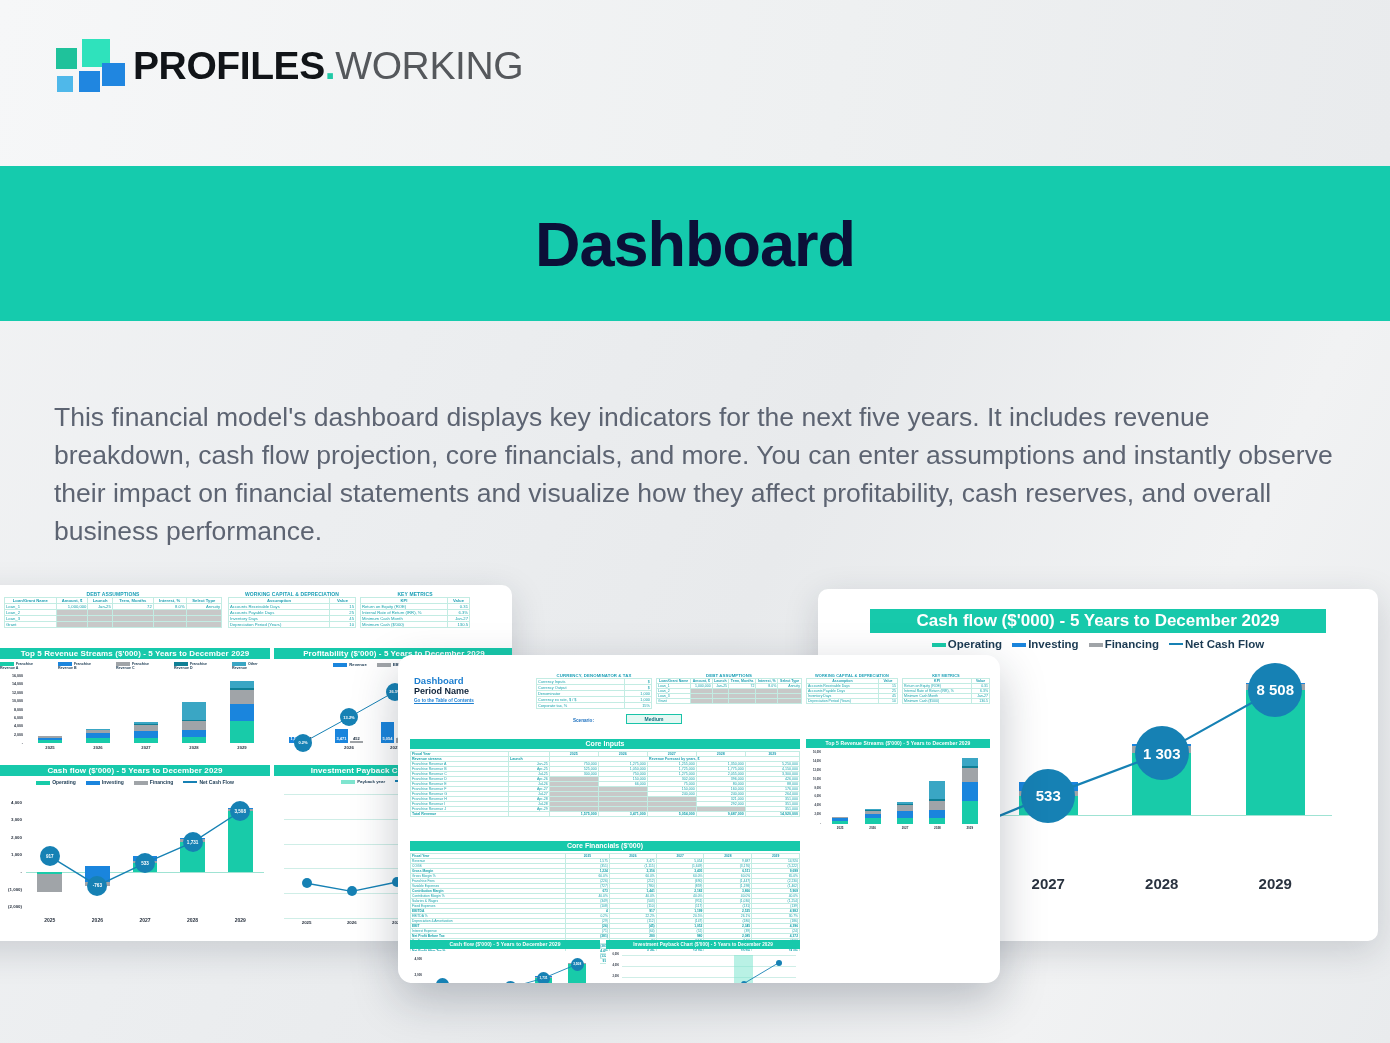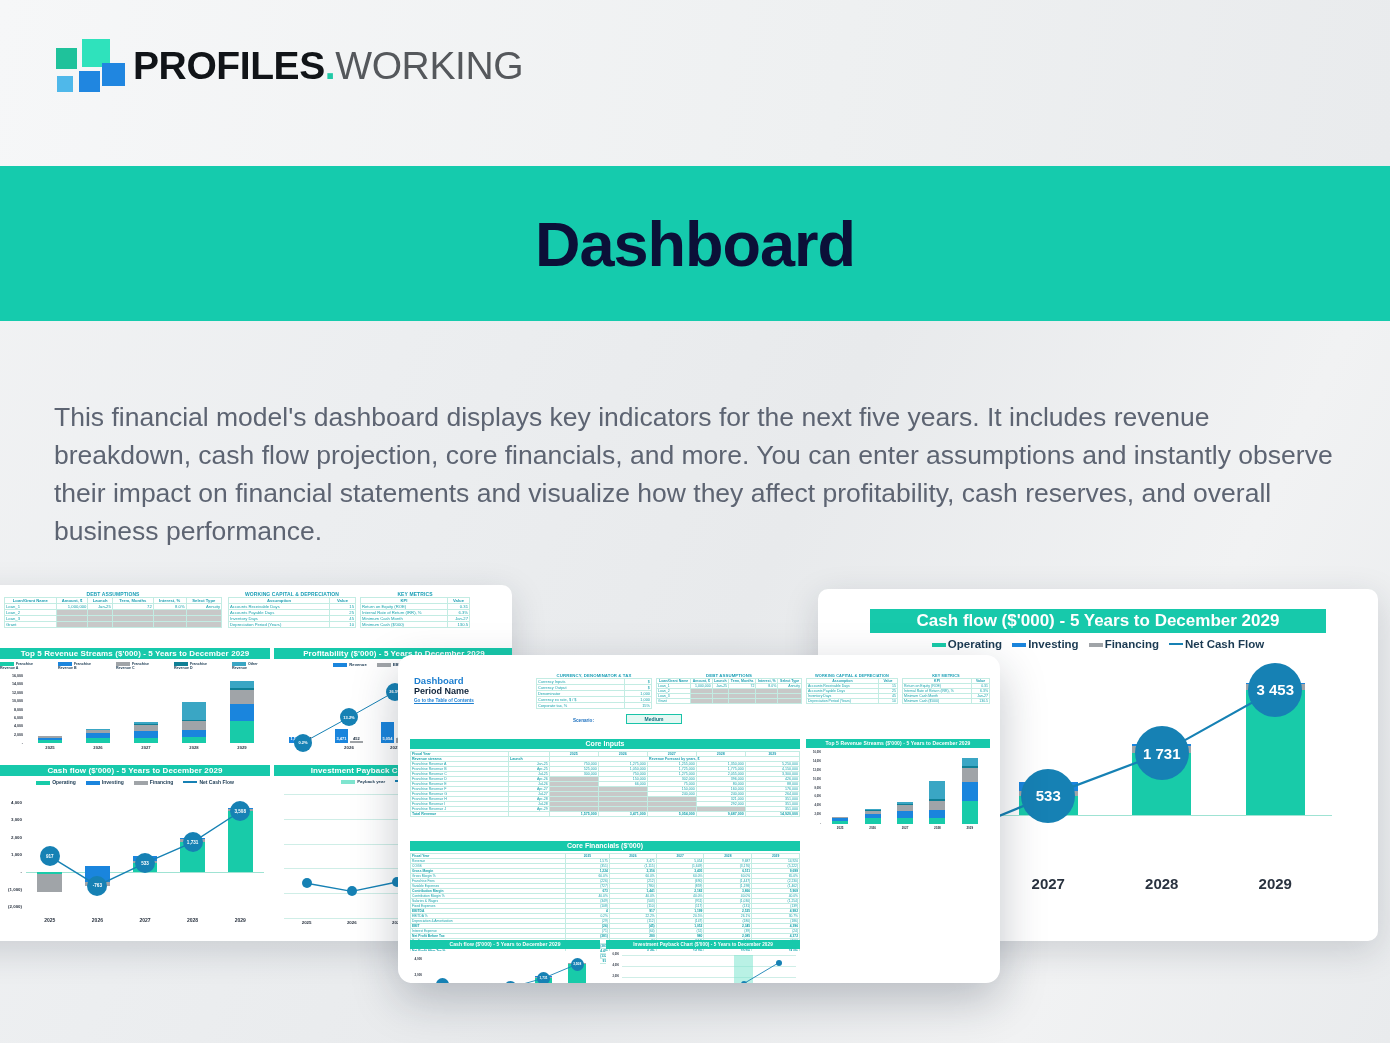--- a/index.html
+++ b/index.html
@@ -443,22 +443,22 @@
           <div class="xlab" style="left:281.75px;width:44px;top:216px;font-size:15px">2028</div>
           <div class="bar" style="left:387.74px;top:24.05896551724138px;width:59.02px;height:131.83758620689656px;background:#18cba9"></div>
           <div class="bar" style="left:387.74px;top:24.05896551724138px;width:59.02px;height:1.427586206896553px;background:#1a85dd"></div>
           <div class="bar" style="left:387.74px;top:25.486551724137932px;width:59.02px;height:5.210689655172413px;background:#a0a4a8"></div>
           <div class="xlab" style="left:395.25px;width:44px;top:216px;font-size:15px">2029</div>
           <svg style="position:absolute;left:0;top:0;width:480px;height:255px;pointer-events:none">
             <polyline points="8,233.09327586206896 76.75,183.12775862068966 190.25,136.87396551724137 303.75,94.11775862068966 417.25,30.697241379310345" fill="none" stroke="#1681b4" stroke-width="2.2"></polyline>
           </svg>
           <div class="bubble" style="left:49.75px;top:156.12775862068966px;width:54px;height:54px;font-size:15px">-763</div>
           <div class="bubble" style="left:163.25px;top:109.87396551724137px;width:54px;height:54px;font-size:15px">533</div>
-          <div class="bubble" style="left:276.75px;top:67.11775862068966px;width:54px;height:54px;font-size:15px">1 731</div>
-          <div class="bubble" style="left:390.25px;top:3.697241379310345px;width:54px;height:54px;font-size:15px">3 453</div>
+          <div class="bubble" style="left:276.75px;top:67.11775862068966px;width:54px;height:54px;font-size:15px">1 303</div>
+          <div class="bubble" style="left:390.25px;top:3.697241379310345px;width:54px;height:54px;font-size:15px">8 508</div>
         </div>
       </div>
   </div>
 
   <div class="panel panel-center">
     <div class="cc-title">Dashboard</div>
     <div class="cc-sub">Period Name</div>
     <div class="cc-link">Go to the Table of Contents</div>
     <div class="cc-scen-l">Scenario:</div>
     <div class="cc-scen-v">Medium</div>

